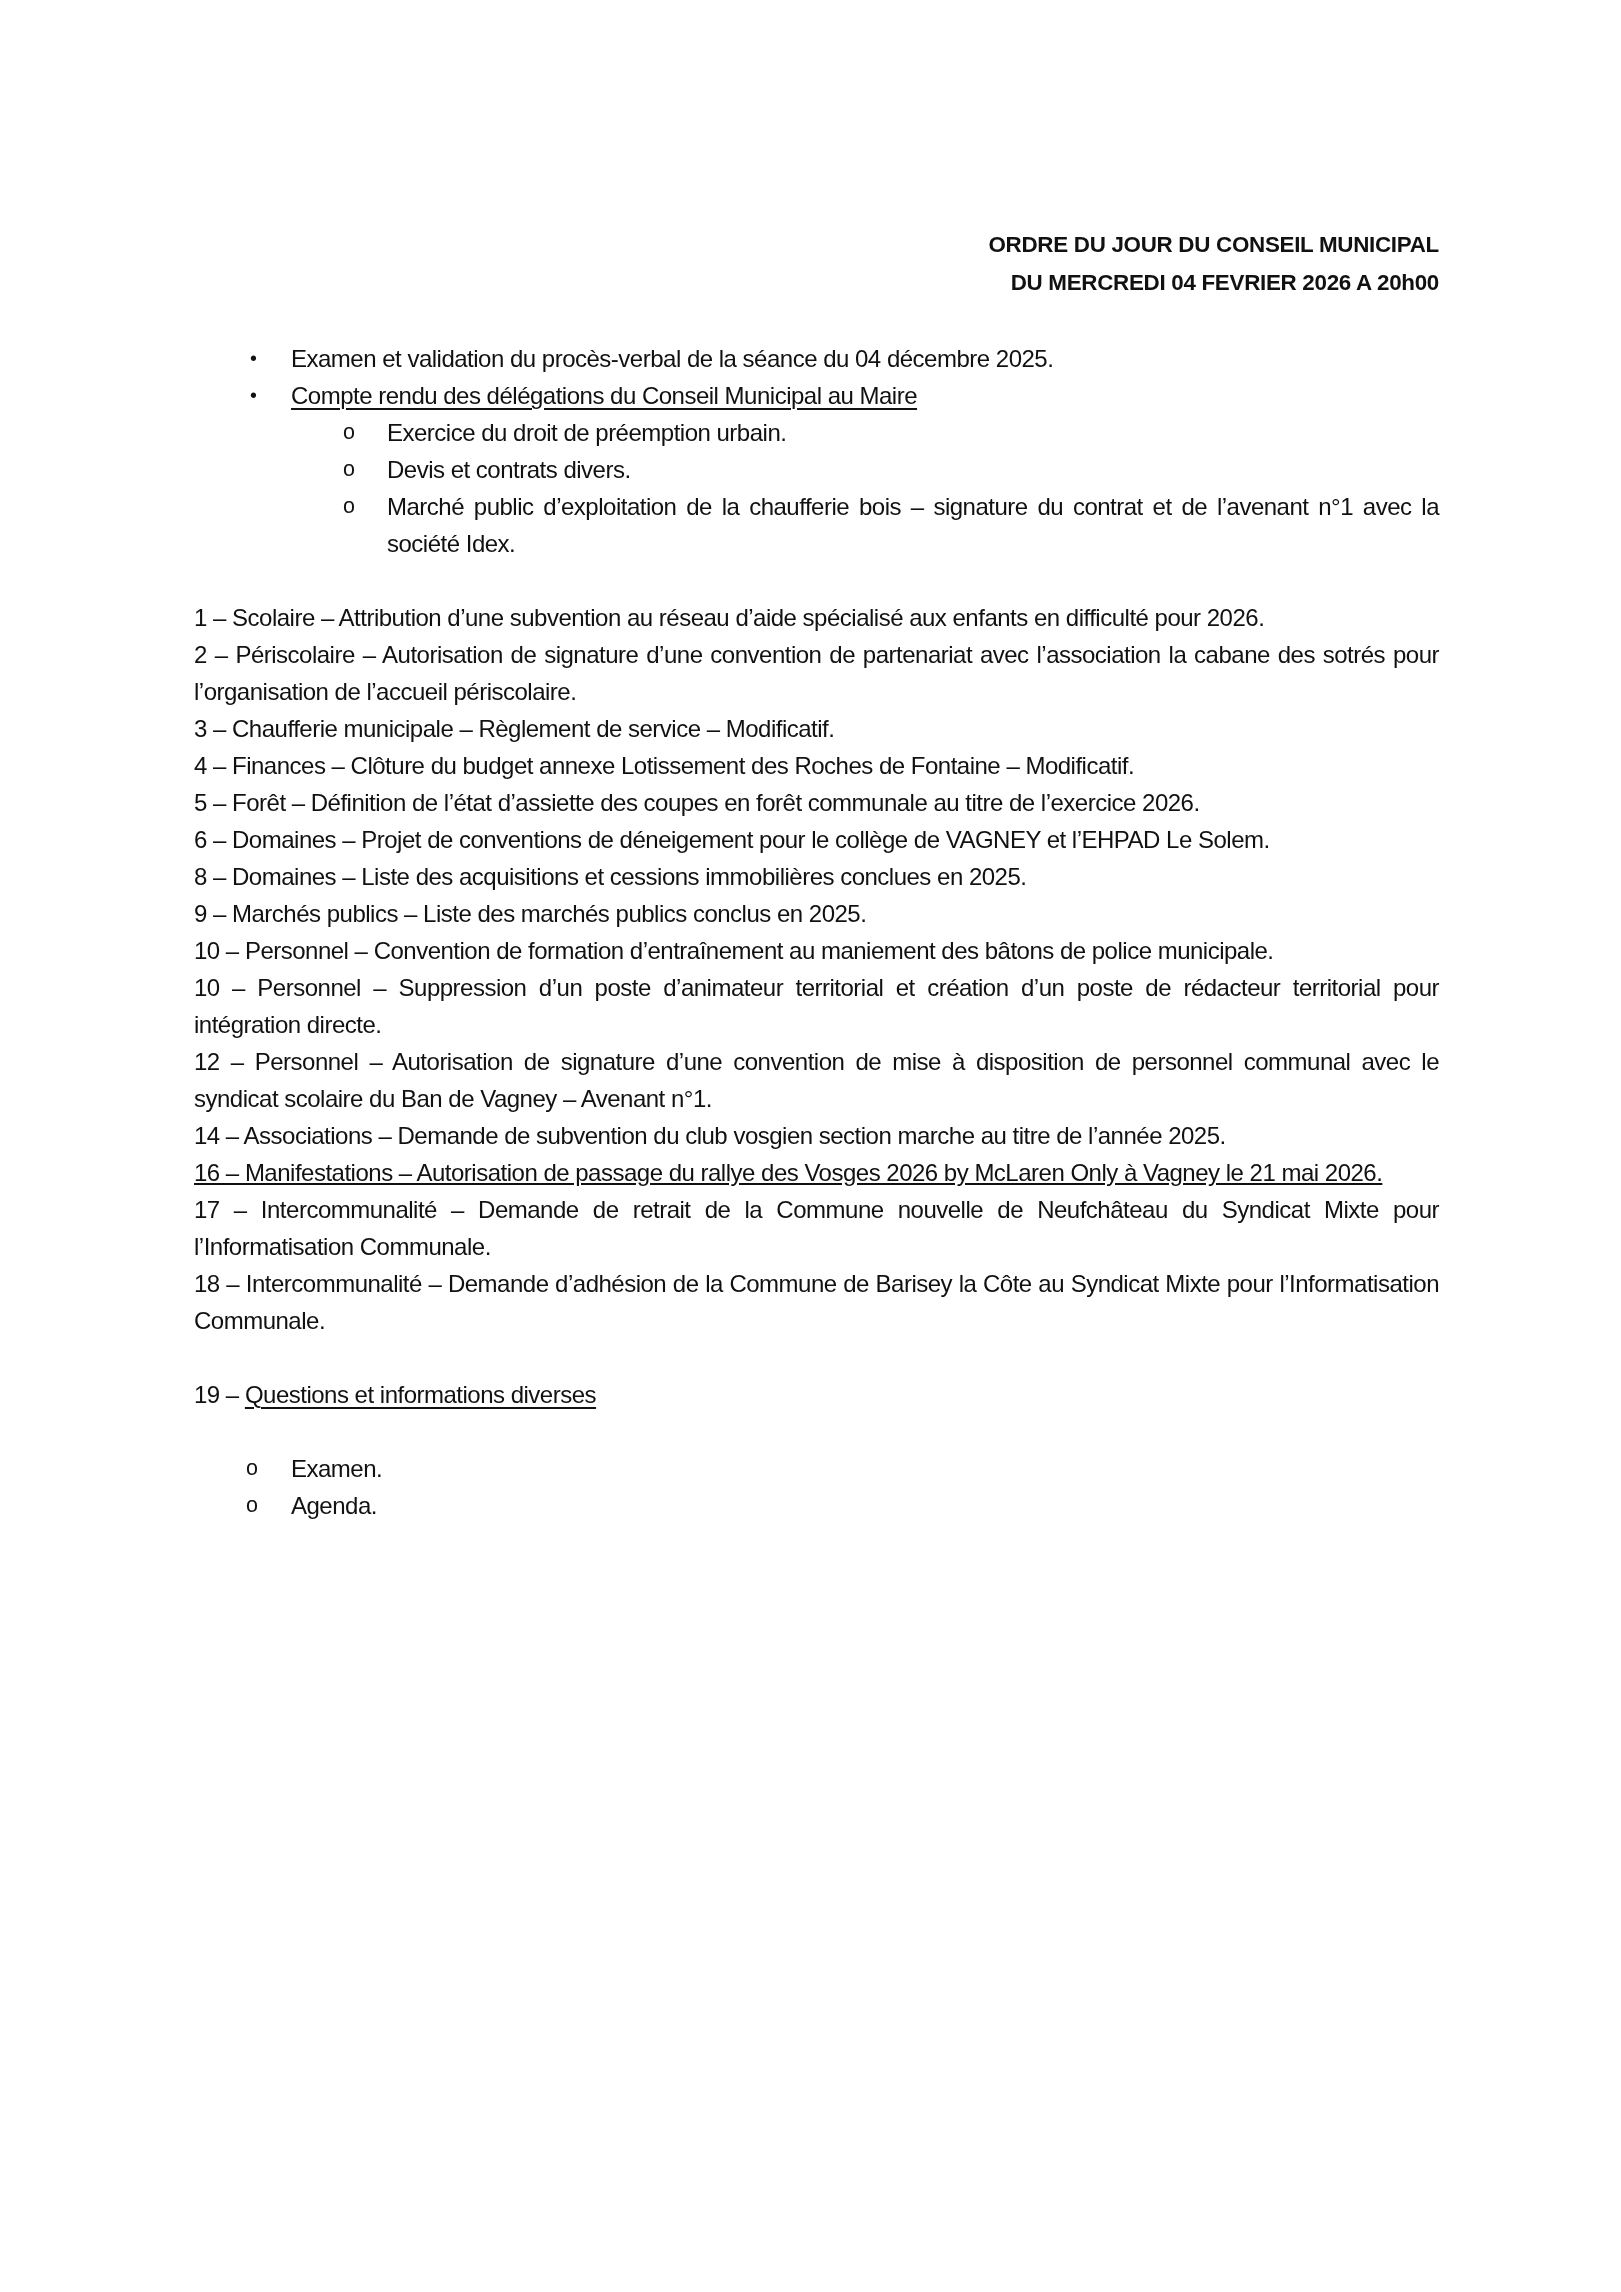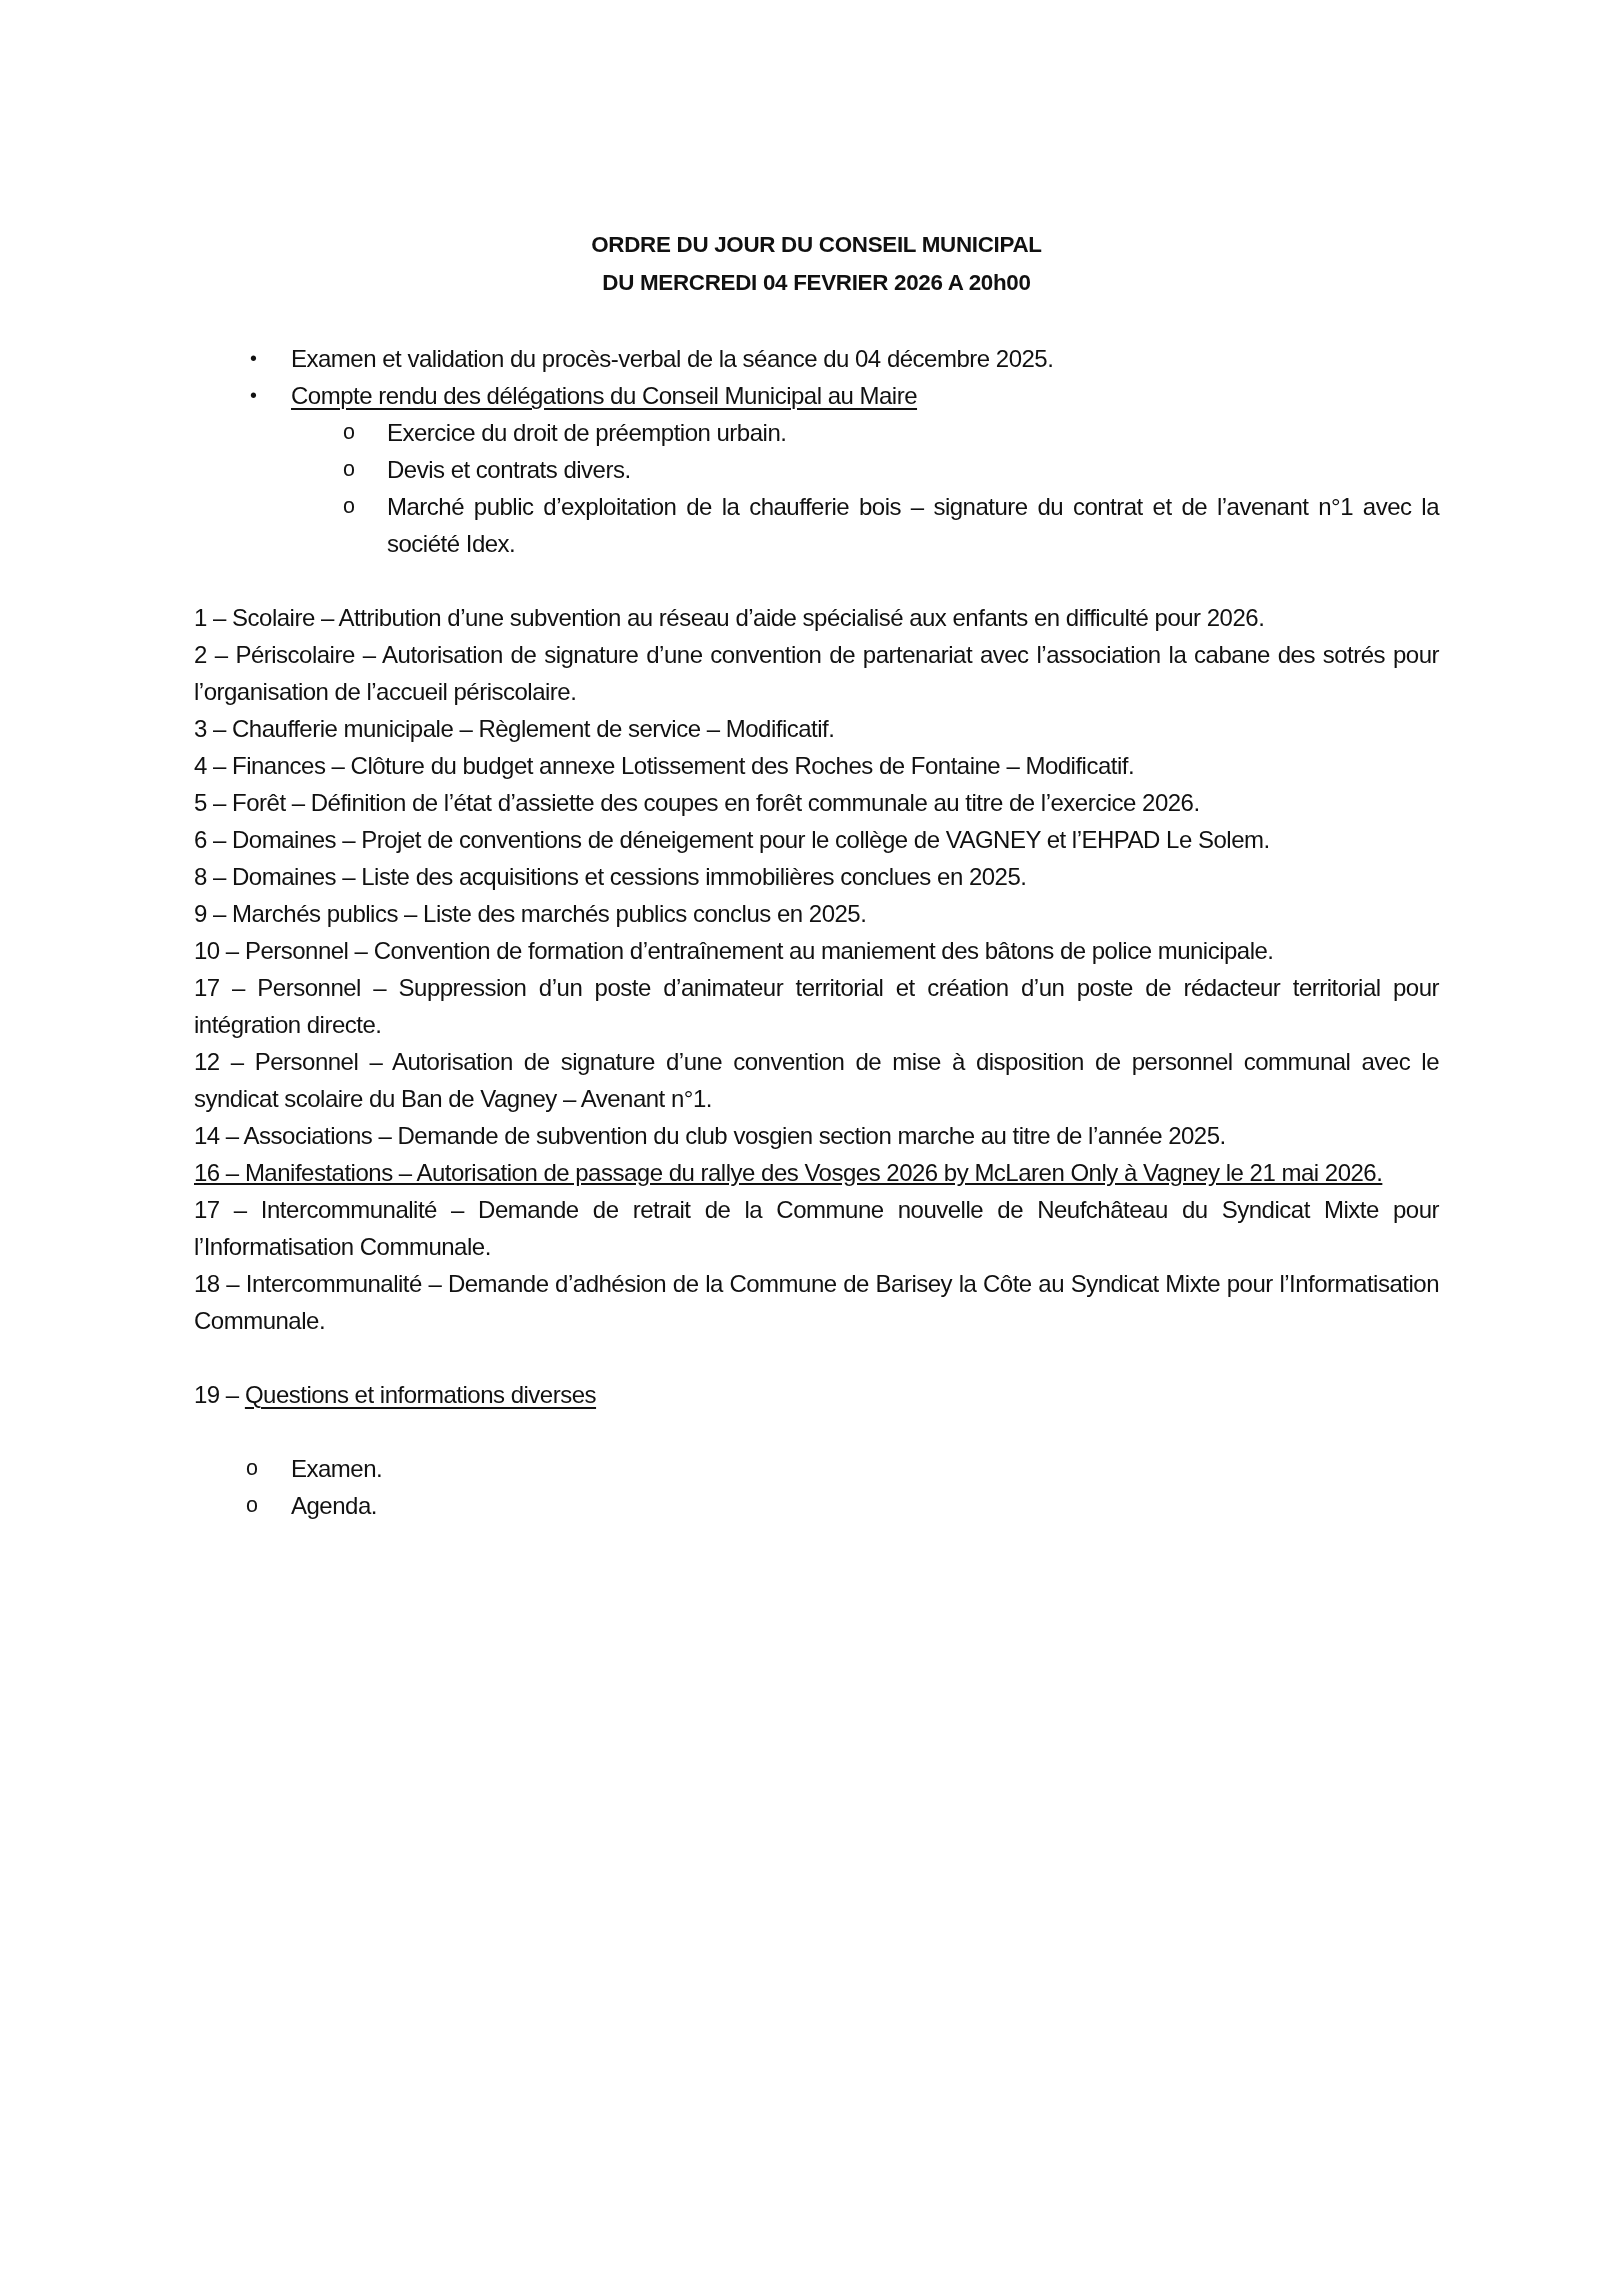--- a/index.html
+++ b/index.html
@@ -27,20 +27,21 @@
       left: 0;
       width: 1245px;
       text-align: center;
       font-weight: bold;
       font-size: 22.4px;
       line-height: 38px;
       letter-spacing: -0.3px;
     }
     .title-line {
       display: block;
+      text-align: right;
     }
     .content {
       position: absolute;
       top: 340px;
       left: 0;
       width: 1245px;
       font-size: 24px;
       line-height: 37px;
       letter-spacing: -0.5px;
     }
@@ -132,21 +133,21 @@
 
     <div class="numbered-item">1 – Scolaire – Attribution d’une subvention au réseau d’aide spécialisé aux enfants en difficulté pour 2026.</div>
     <div class="numbered-item">2 – Périscolaire – Autorisation de signature d’une convention de partenariat avec l’association la cabane des sotrés pour l’organisation de l’accueil périscolaire.</div>
     <div class="numbered-item">3 – Chaufferie municipale – Règlement de service – Modificatif.</div>
     <div class="numbered-item">4 – Finances – Clôture du budget annexe Lotissement des Roches de Fontaine – Modificatif.</div>
     <div class="numbered-item">5 – Forêt – Définition de l’état d’assiette des coupes en forêt communale au titre de l’exercice 2026.</div>
     <div class="numbered-item">6 – Domaines – Projet de conventions de déneigement pour le collège de VAGNEY et l’EHPAD Le Solem.</div>
     <div class="numbered-item">8 – Domaines – Liste des acquisitions et cessions immobilières conclues en 2025.</div>
     <div class="numbered-item">9 – Marchés publics – Liste des marchés publics conclus en 2025.</div>
     <div class="numbered-item">10 – Personnel – Convention de formation d’entraînement au maniement des bâtons de police municipale.</div>
-    <div class="numbered-item">17 – Personnel – Suppression d’un poste d’animateur territorial et création d’un poste de rédacteur territorial pour intégration directe.</div>
+    <div class="numbered-item">10 – Personnel – Suppression d’un poste d’animateur territorial et création d’un poste de rédacteur territorial pour intégration directe.</div>
     <div class="numbered-item">12 – Personnel – Autorisation de signature d’une convention de mise à disposition de personnel communal avec le syndicat scolaire du Ban de Vagney – Avenant n°1.</div>
     <div class="numbered-item">14 – Associations – Demande de subvention du club vosgien section marche au titre de l’année 2025.</div>
     <div class="numbered-item no-justify">16 – Manifestations – Autorisation de passage du rallye des Vosges 2026 by McLaren Only à Vagney le 21 mai 2026.</div>
     <div class="numbered-item">17 – Intercommunalité – Demande de retrait de la Commune nouvelle de Neufchâteau du Syndicat Mixte pour l’Informatisation Communale.</div>
     <div class="numbered-item">18 – Intercommunalité – Demande d’adhésion de la Commune de Barisey la Côte au Syndicat Mixte pour l’Informatisation Communale.</div>
 
     <div class="gap"></div>
 
     <div class="numbered-item">
       <span>19 – </span><span class="underline">Questions et informations diverses</span>

